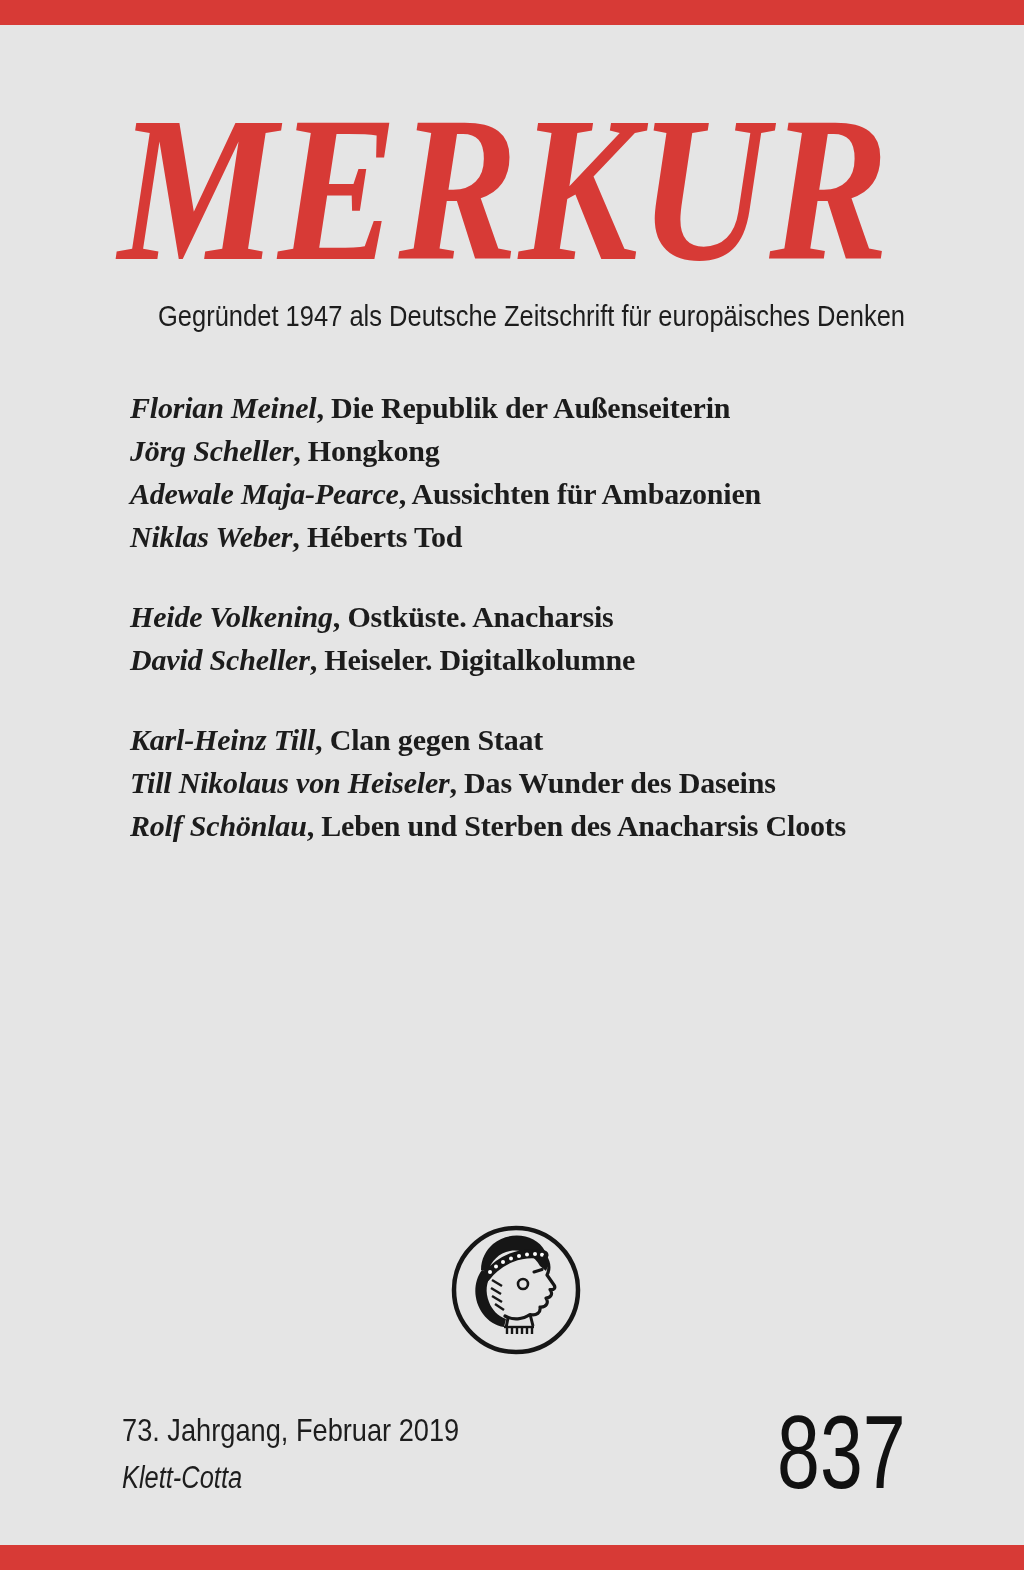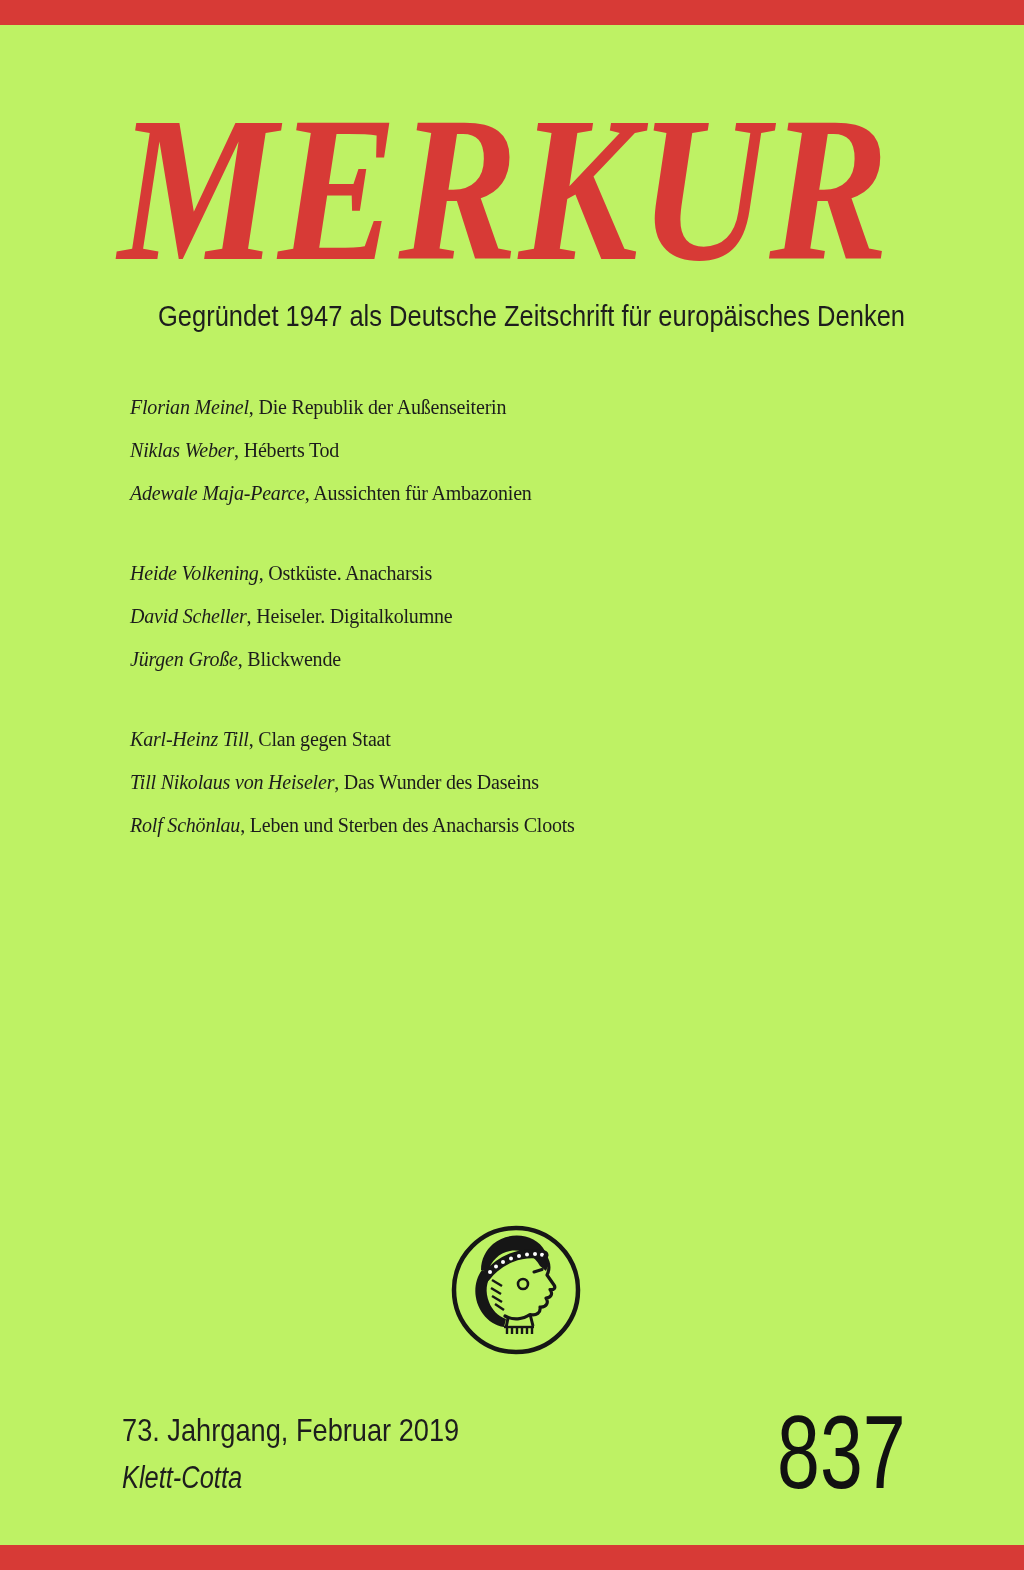--- a/index.html
+++ b/index.html
@@ -5,21 +5,21 @@
   :root{
     --accent-red:#d73a36;
     --text-black:#1c1c1c;
   }
   *{margin:0;padding:0;box-sizing:border-box;}
   html,body{background:#ffffff;}
   .page{
     position:relative;
     width:1024px;
     height:1570px;
-    background:#bef264;
+    background:#e5e5e5;
     overflow:hidden;
     font-family:"Liberation Serif","DejaVu Serif",serif;
     color:var(--text-black);
   }
   .bar{
     position:absolute;
     left:0;
     width:1024px;
     height:25px;
     background:var(--accent-red);
@@ -54,24 +54,25 @@
     white-space:nowrap;
     transform:scaleX(0.85);
     transform-origin:left top;
   }
 
   .toc{
     position:absolute;
     left:130px;
     top:386px;
     width:820px;
-    font-size:20px;
+    font-size:30px;
     line-height:43px;
     letter-spacing:-0.2px;
     color:var(--text-black);
+    font-weight:bold;
   }
   .toc-group{margin-bottom:37px;}
   .toc-line{white-space:nowrap;}
   .toc-line .author{font-style:italic;}
 
   .logo{
     position:absolute;
     left:446px;
     top:1222px;
     width:140px;
@@ -122,28 +123,28 @@
   <div class="bar top"></div>
 
   <h1 class="wordmark">MERKUR</h1>
 
   <div class="subtitle">Gegründet 1947 als Deutsche Zeitschrift für europäisches Denken</div>
 
   <main class="toc">
 
     <div class="toc-group">
       <div class="toc-line"><span class="author">Florian Meinel</span><span>, Die Republik der Außenseiterin</span></div>
+      <div class="toc-line"><span class="author">Jörg Scheller</span><span>, Hongkong</span></div>
+      <div class="toc-line"><span class="author">Adewale Maja-Pearce</span><span>, Aussichten für Ambazonien</span></div>
       <div class="toc-line"><span class="author">Niklas Weber</span><span>, Héberts Tod</span></div>
-      <div class="toc-line"><span class="author">Adewale Maja-Pearce</span><span>, Aussichten für Ambazonien</span></div>
     </div>
 
     <div class="toc-group">
       <div class="toc-line"><span class="author">Heide Volkening</span><span>, Ostküste. Anacharsis</span></div>
       <div class="toc-line"><span class="author">David Scheller</span><span>, Heiseler. Digitalkolumne</span></div>
-      <div class="toc-line"><span class="author">Jürgen Große</span><span>, Blickwende</span></div>
     </div>
 
     <div class="toc-group">
       <div class="toc-line"><span class="author">Karl-Heinz Till</span><span>, Clan gegen Staat</span></div>
       <div class="toc-line"><span class="author">Till Nikolaus von Heiseler</span><span>, Das Wunder des Daseins</span></div>
       <div class="toc-line"><span class="author">Rolf Schönlau</span><span>, Leben und Sterben des Anacharsis Cloots</span></div>
     </div>
 
   </main>
 

